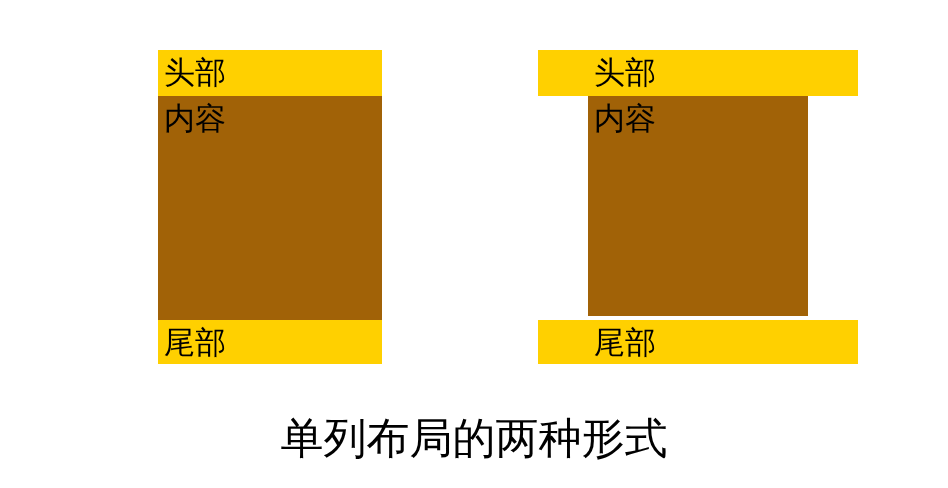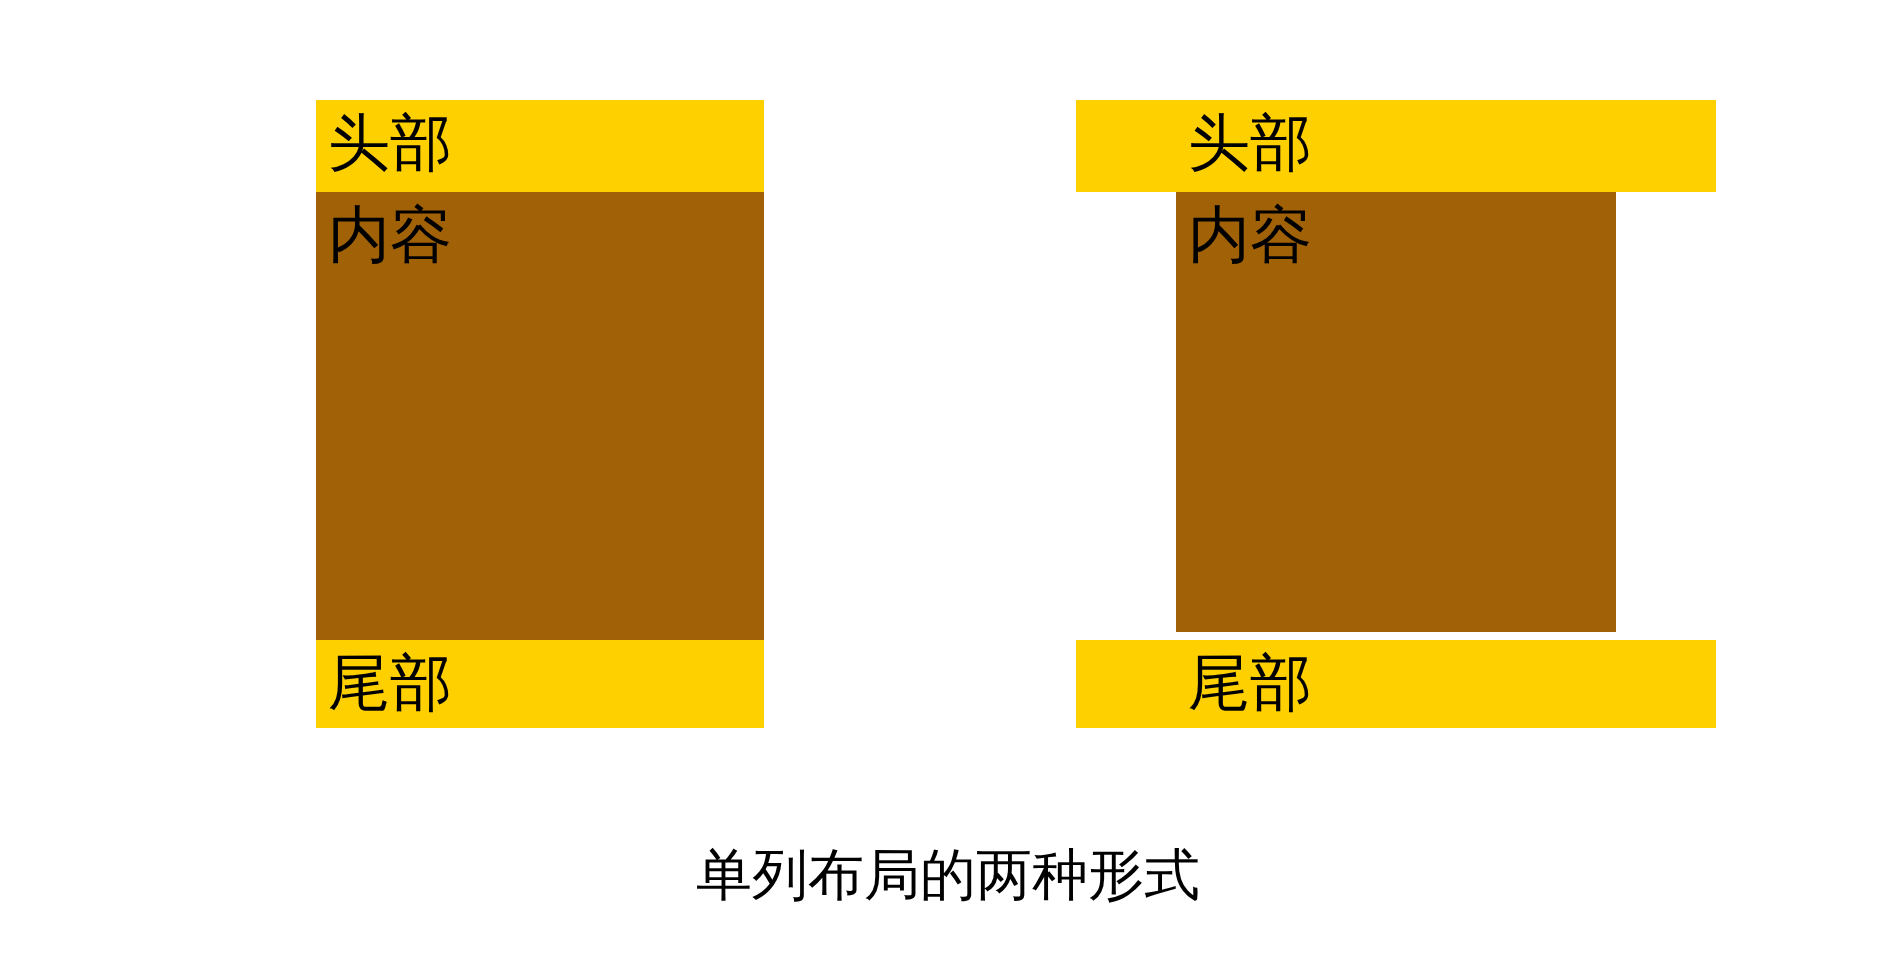--- a/index.html
+++ b/index.html
@@ -63,21 +63,21 @@
   #diagram-fullbleed .block-header .block-label { left: 56px; }
   #diagram-fullbleed .block-footer .block-label { left: 56px; }
 
   
   #caption {
     position: absolute;
     left: 0;
     top: 415px;
     width: 948px;
     text-align: center;
-    font-size: 28px;
+    font-size: 43px;
     line-height: 46px;
     color: #000000;
     white-space: nowrap;
   }
 </style>
 </head>
 <body>
 
 <div id="stage">
 

